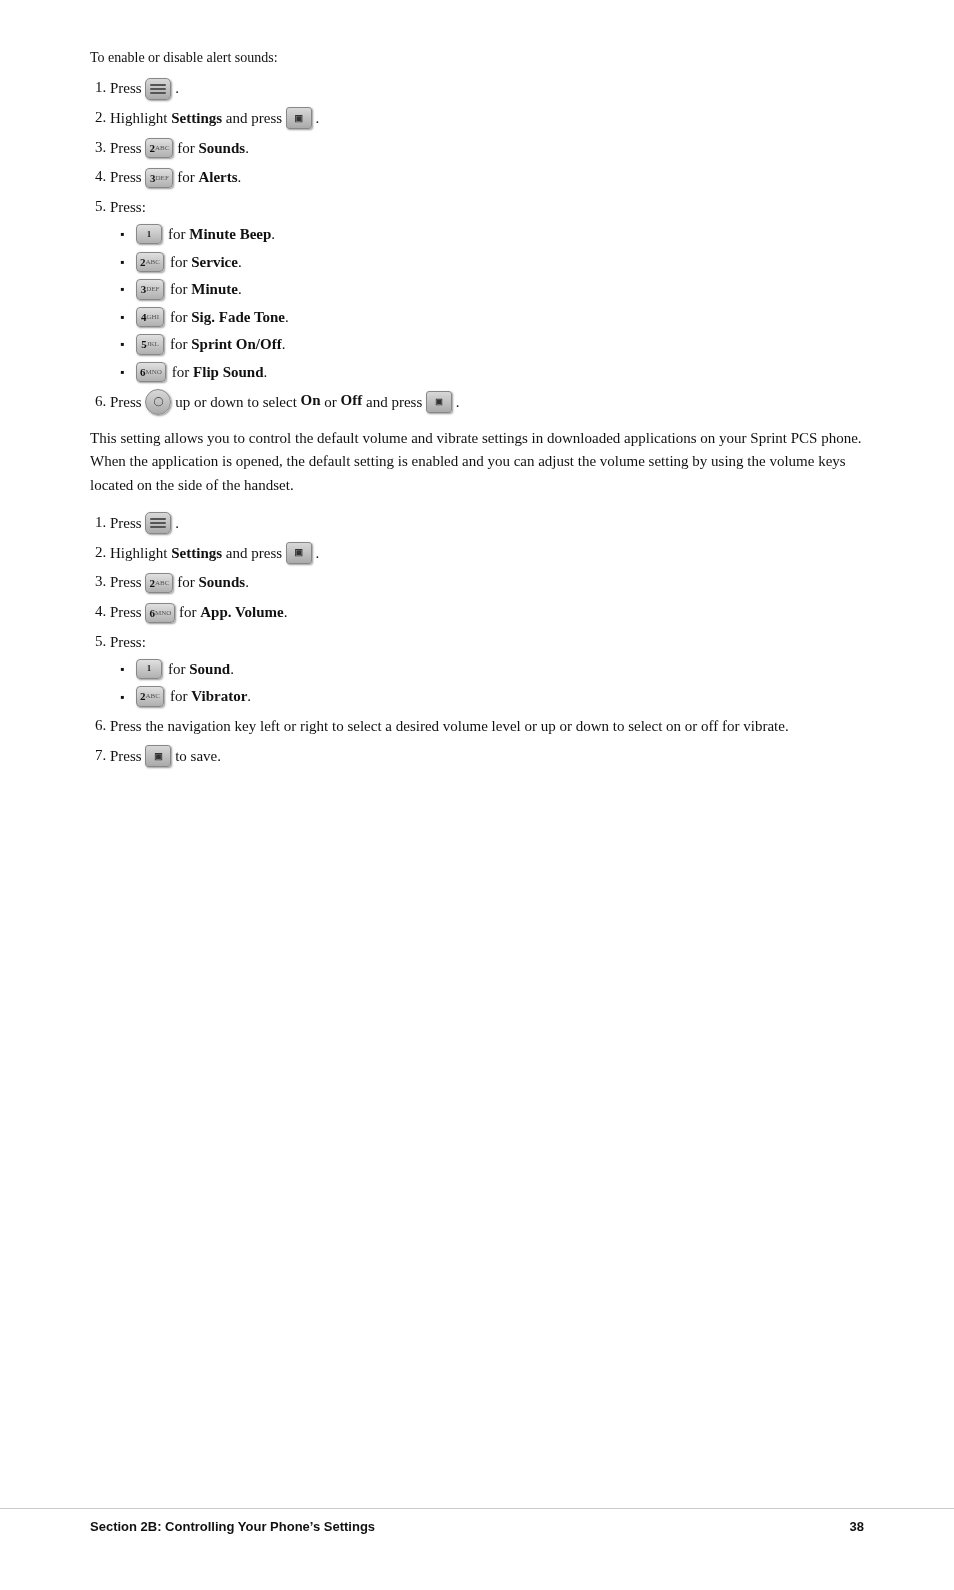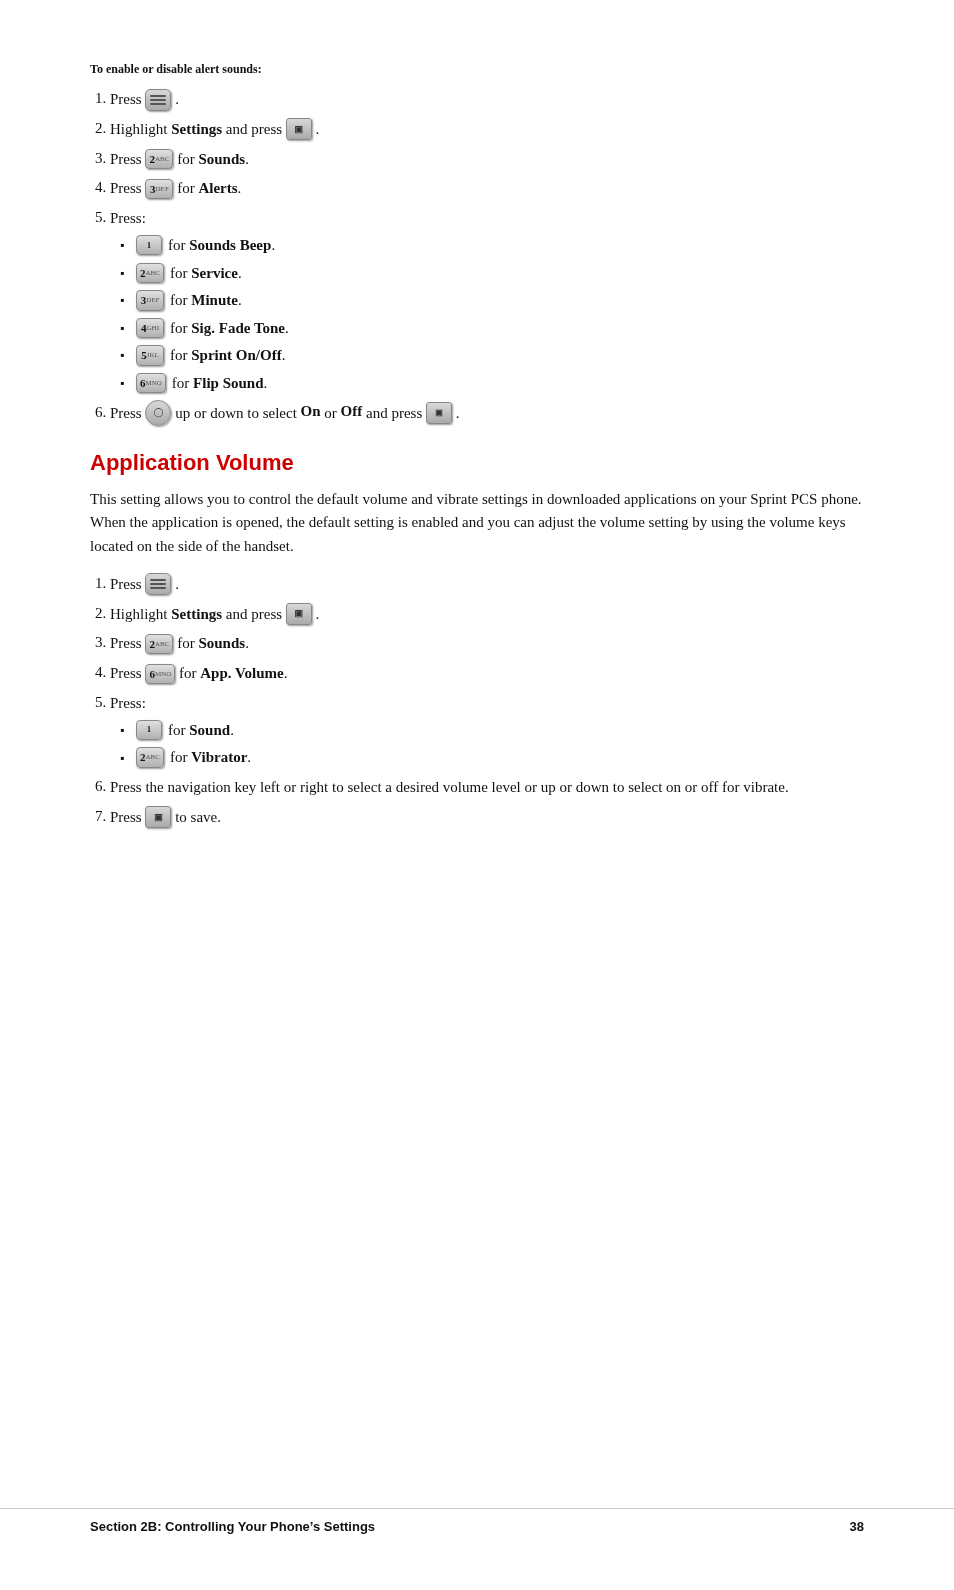--- a/index.html
+++ b/index.html
@@ -9,24 +9,23 @@
       font-size: 15px;
       color: #111;
       width: 954px;
       min-height: 1590px;
       position: relative;
     }
     .page {
       padding: 50px 90px 80px 90px;
     }
     .section-label {
-      font-size: 12px;
-      font-weight: bold;
+      font-size: 14px;
+      font-weight: normal;
       margin-bottom: 10px;
-      margin-top: 12px;
     }
     ol.steps {
       margin-left: 20px;
       margin-bottom: 12px;
     }
     ol.steps > li {
       margin-bottom: 6px;
       line-height: 1.5;
     }
     ul.sub-steps {
@@ -206,21 +205,21 @@
         </span>
       <span>for</span>
       <span class="bold">Alerts</span><span>.</span>
     </li>
 
     <li>
       <span>Press:</span>
       <ul class="sub-steps">
         <li>
           <span class="key-btn" style="font-size:9px;min-width:26px;">1</span>
-          <span>for <strong>Sounds Beep</strong>.</span>
+          <span>for <strong>Minute Beep</strong>.</span>
         </li>
         <li>
           <span class="key-btn">
               <span class="key-number">2</span>
               <span class="key-letters">ABC</span>
             </span>
           <span>for <strong>Service</strong>.</span>
         </li>
         <li>
           <span class="key-btn">
@@ -260,21 +259,20 @@
       <strong>On</strong>
       <span>or</span>
       <strong>Off</strong>
       <span>and press</span>
       <span class="ok-key" style="display:inline-flex;width:26px;height:22px;font-size:8px;">▣</span>
       <span>.</span>
     </li>
 
   </ol>
 
-  <div class="section-heading">Application Volume</div>
 
   <p class="body-text">This setting allows you to control the default volume and vibrate settings in downloaded applications on your Sprint PCS phone. When the application is opened, the default setting is enabled and you can adjust the volume setting by using the volume keys located on the side of the handset.</p>
 
 
   <ol class="steps">
 
     <li>
       <span>Press</span>
       <span class="menu-key">
         <span class="line"></span>

